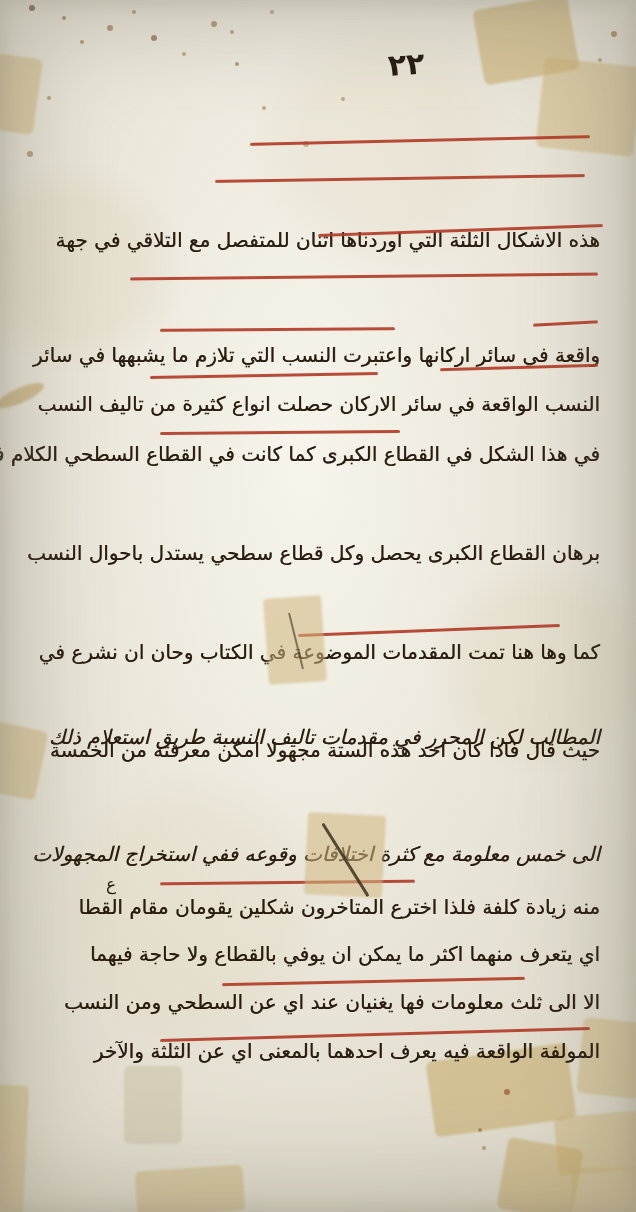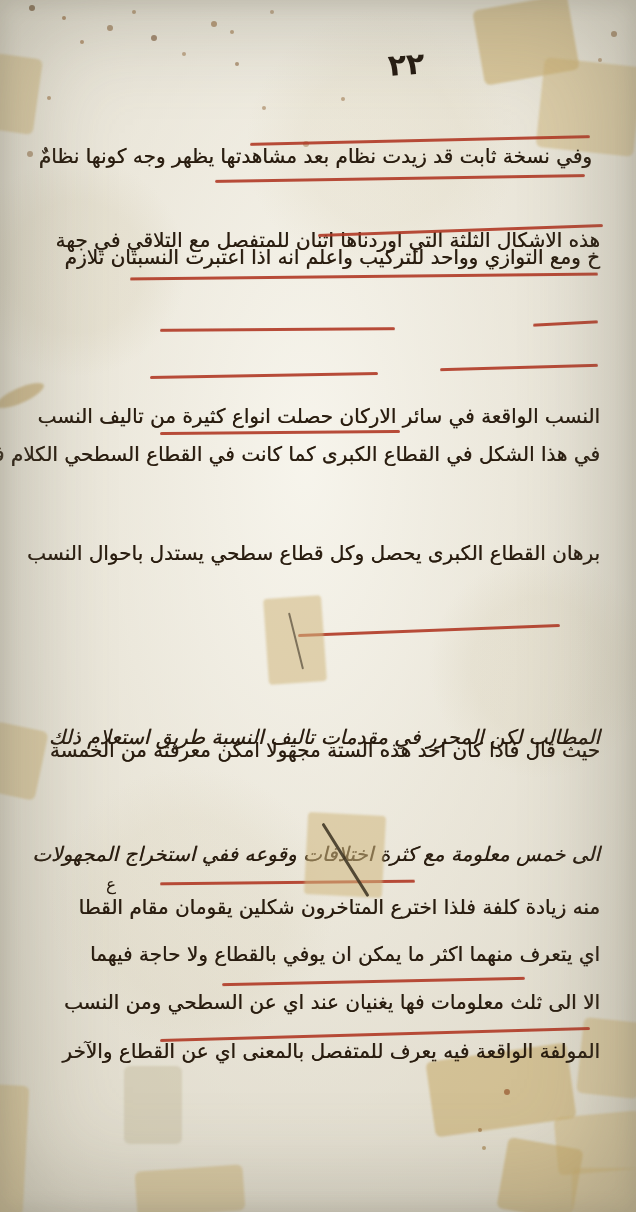--- a/index.html
+++ b/index.html
@@ -60,21 +60,21 @@
   .ln{
     position:absolute;left:90px;width:510px;height:40px;
     direction:rtl;unicode-bidi:embed;
     text-align:justify;text-align-last:justify;
     font-size:20px;line-height:36px;color:#281c0f;
     text-shadow:0.4px 0.4px 0.5px rgba(45,28,12,0.75);
     white-space:nowrap;overflow:visible;
   }
   .ln1{top:138px;left:190px;width:402px;}
   .ln2{top:190px;margin-top:32px;}  .ln3{top:239px;}  .ln4{top:288px;}  .ln5{top:337px;}
-  .ln6{top:386px;margin-top:12px;}  .ln7{top:436px;}  .ln8{top:486px;}  .ln9{top:535px;}
+  .ln6{top:386px;}  .ln7{top:436px;}  .ln8{top:486px;}  .ln9{top:535px;}
   .ln10{top:585px;} .ln11{top:634px;} .ln12{top:719px;font-style:italic;} .ln13{top:732px;}
   .ln14{top:781px;} .ln15{top:836px;font-style:italic;} .ln16{top:889px;} .ln17{top:936px;}
   .ln18{top:984px;} .ln19{top:1033px;left:140px;width:460px;}
   .red{position:absolute;height:2.6px;background:#b13a26;border-radius:2px;opacity:0.9;filter:blur(0.3px);}
   .r-over1 {left:250px;top:139px;width:340px;transform:rotate(-1.3deg);}
   .r-u1    {left:215px;top:177px;width:370px;transform:rotate(-0.9deg);}
   .r-u2    {left:318px;top:229px;width:285px;transform:rotate(-2deg);}
   .r-u3    {left:130px;top:275px;width:468px;transform:rotate(-0.6deg);}
   .r-u4    {left:160px;top:328px;width:235px;transform:rotate(-0.4deg);}
   .r-u4b   {left:533px;top:322px;width:65px;transform:rotate(-3deg);}
@@ -124,33 +124,33 @@
   <div class="stain deep s12a"></div>
   <div class="stain s12b"></div>
   <div class="stain s12c"></div>
   <div class="stain deep s12d"></div>
   <div class="stain s12e"></div>
 
   <div class="speckles"></div>
 
   <div class="page-number">٢٢</div>
 
-  <div class="ln ln1">وفي نسخة ثابت قد زيدت نظام بعد مشاهدتها يظهر وجه كونها نظامٌ</div>
   <div class="ln ln2">هذه الاشكال الثلثة التي اوردناها اثنان للمتفصل مع التلاقي في جهة</div>
-  <div class="ln ln3">خ ومع التوازي وواحد للتركيب واعلم انه اذا اعتبرت النسبتان تلازم</div>
+  <div class="ln ln5">واقعة في سائر اركانها واعتبرت النسب التي تلازم ما يشبهها في سائر</div>
   <div class="ln ln6">النسب الواقعة في سائر الاركان حصلت انواع كثيرة من تاليف النسب</div>
   <div class="ln ln7">في هذا الشكل في القطاع الكبرى كما كانت في القطاع السطحي الكلام في</div>
   <div class="ln ln9">برهان القطاع الكبرى يحصل وكل قطاع سطحي يستدل باحوال النسب</div>
+  <div class="ln ln11">كما وها هنا تمت المقدمات الموضوعة في الكتاب وحان ان نشرع في</div>
   <div class="ln ln12">المطالب لكن المحرر في مقدمات تاليف النسبة طريق استعلام ذلك</div>
   <div class="ln ln13">حيث قال فاذا كان احد هذه الستة مجهولا امكن معرفته من الخمسة</div>
   <div class="ln ln15">الى خمس معلومة مع كثرة اختلافات وقوعه ففي استخراج المجهولات</div>
   <div class="ln ln17">اي يتعرف منهما اكثر ما يمكن ان يوفي بالقطاع ولا حاجة فيهما</div>
   <div class="ln ln16">منه زيادة كلفة فلذا اخترع المتاخرون شكلين يقومان مقام القطا</div>
   <div class="ln ln18">الا الى ثلث معلومات فها يغنيان عند اي عن السطحي ومن النسب</div>
-  <div class="ln ln19">المولفة الواقعة فيه يعرف للمتفصل بالمعنى اي عن القطاع والآخر</div>
+  <div class="ln ln19">المولفة الواقعة فيه يعرف احدهما بالمعنى اي عن الثلثة والآخر</div>
 
   <div class="ain-note">ع</div>
 
   <div class="red r-over1"></div>
   <div class="red r-u1"></div>
   <div class="red r-u2"></div>
   <div class="red r-u3"></div>
   <div class="red r-u4"></div>
   <div class="red r-u4b"></div>
   <div class="red r-u5"></div>

